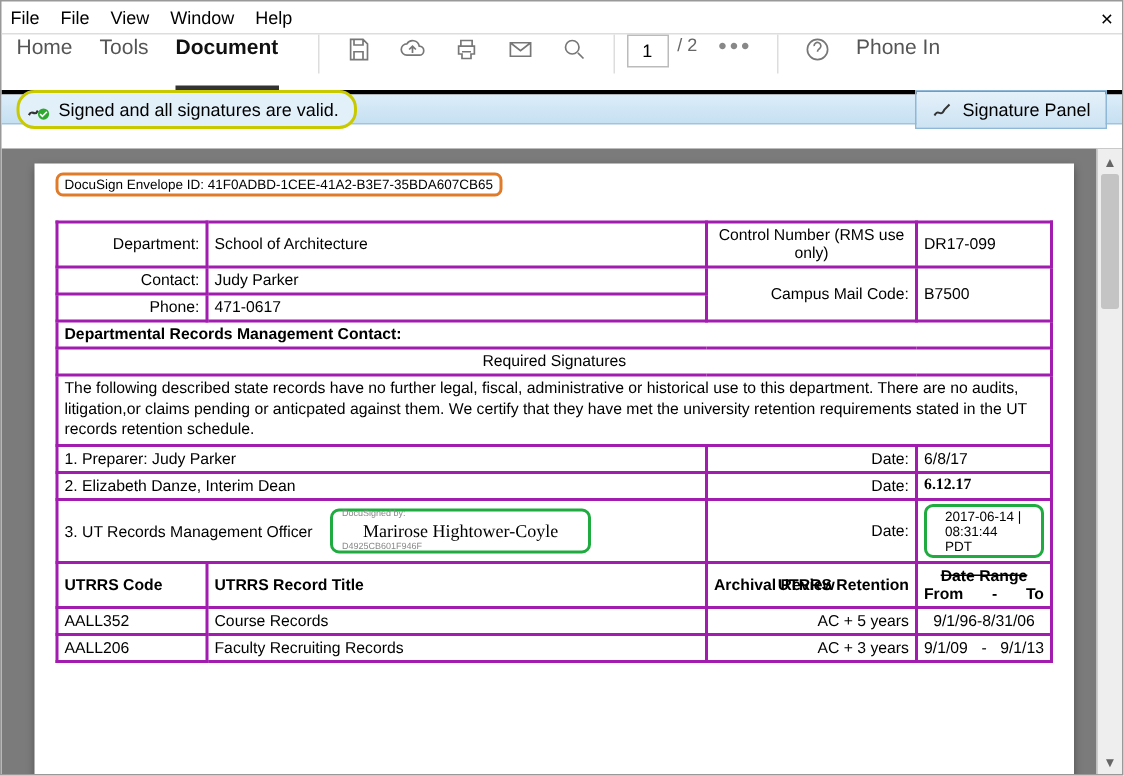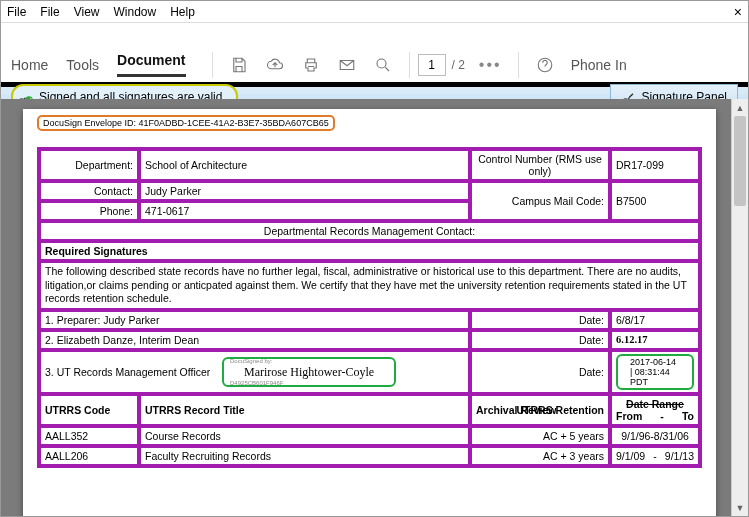--- a/index.html
+++ b/index.html
@@ -4,21 +4,21 @@
 <style>
 * { box-sizing: border-box; margin: 0; padding: 0; font-family: "Segoe UI", Arial, sans-serif; }
 body { width: 749px; height: 517px; background: #fff; overflow: hidden; border: 1px solid #999; position: relative; }
 
 
 .menubar { display: flex; align-items: center; height: 22px; padding: 0 6px; font-size: 12px; border-bottom: 1px solid #ddd; }
 .menubar .menu-item { margin-right: 14px; cursor: default; }
 .menubar .close-btn { margin-left: auto; font-size: 14px; cursor: pointer; }
 
 
-.toolbar { display: flex; align-items: center; height: 40px; padding: 0 10px; border-bottom: 5px solid #000000; margin-top: 24px; }
+.toolbar { display: flex; height: 40px; padding: 0 10px; border-bottom: 3px solid #000000; }
 .toolbar .tab { font-size: 14px; color: #555; margin-right: 18px; cursor: pointer; }
 .toolbar .tab.active { color: #111; font-weight: 600; border-bottom: 3px solid #333; padding-bottom: 6px; }
 .toolbar .sep { width: 1px; height: 26px; background: #ddd; margin: 0 8px; }
 .toolbar .tool-icon { width: 20px; height: 20px; margin: 0 8px; cursor: pointer; display: inline-flex; align-items: center; justify-content: center; }
 .toolbar svg { stroke: #777; fill: none; stroke-width: 1.5; }
 .toolbar .page-input { width: 28px; height: 22px; text-align: center; border: 1px solid #bbb; font-size: 12px; }
 .toolbar .page-count { font-size: 12px; color: #666; margin: 0 6px; }
 .toolbar .dots { font-size: 16px; color: #888; margin: 0 8px; cursor: pointer; letter-spacing: 2px; }
 .toolbar .signin { font-size: 14px; color: #555; margin-left: 8px; cursor: pointer; }
 
@@ -36,23 +36,23 @@
 .scroll-up, .scroll-down { height: 17px; display:flex; align-items:center; justify-content:center; font-size:9px; color:#666; }
 .scroll-thumb { position: absolute; top: 17px; left: 2px; right: 2px; height: 90px; background: #c4c4c4; border-radius: 2px; }
 
 
 .envelope-id { display: inline-block; border: 2px solid #e07b2a; border-radius: 5px; padding: 1px 4px; font-size: 9px; margin-bottom: 2px; }
 .page-title-row { display: flex; }
 .page-title { flex: 1; text-align: center; font-size: 11px; }
 .page-num { font-size: 10px; }
 
 .form-table { width: 100%; border-collapse: collapse; margin-top: 14px; }
-.form-table td { border: 4px solid #a21caf; padding: 2px 4px; font-size: 10.5px; vertical-align: middle; }
+.form-table td { border: 2px solid #a21caf; padding: 2px 4px; font-size: 10.5px; vertical-align: middle; }
 .lbl { text-align: right; width: 100px; }
-.section-hdr { font-weight: bold; }
+.section-hdr { text-align: center; font-weight: normal; }
 .body-text { padding: 4px 6px; line-height: 1.3; }
 
 .sig-green { border: 2px solid #1fab3f; border-radius: 6px; padding: 1px 12px; display: inline-block; }
 .sig-box { position: relative; display: inline-block; }
 .sig-box .ds-by { font-size: 6px; color: #888; position: absolute; top: -1px; left: 6px; }
 .sig-box .ds-id { font-size: 6px; color: #888; position: absolute; bottom: -1px; left: 6px; }
 .sig-name { font-family: "Brush Script MT", cursive; font-size: 12px; padding: 5px 8px 4px 8px; display: inline-block; }
 
 .hand { font-family: "Comic Sans MS", cursive; font-weight: bold; }
 
@@ -152,21 +152,21 @@
         <td class="lbl">Contact:</td>
         <td>Judy Parker</td>
         <td rowspan="2" style="text-align:right">Campus Mail Code:</td>
         <td rowspan="2">B7500</td>
       </tr>
       <tr>
         <td class="lbl">Phone:</td>
         <td>471-0617</td>
       </tr>
       <tr>
-        <td colspan="4" style="text-align:center;font-weight:normal">Departmental Records Management Contact:</td>
+        <td colspan="4" style="text-align:left;font-weight:bold">Departmental Records Management Contact:</td>
       </tr>
       <tr>
             <td colspan="4" class="section-hdr">Required Signatures</td>
           </tr>
       <tr>
             <td colspan="4" class="body-text">The following described state records have no further legal, fiscal, administrative or historical use to this department. There are no audits, litigation,or claims pending or anticpated against them.  We certify that they have met the university retention requirements stated in the UT records retention schedule.</td>
           </tr>
       <tr>
         <td colspan="2">1. Preparer:  Judy Parker</td>
         <td style="text-align:right">Date:</td>

